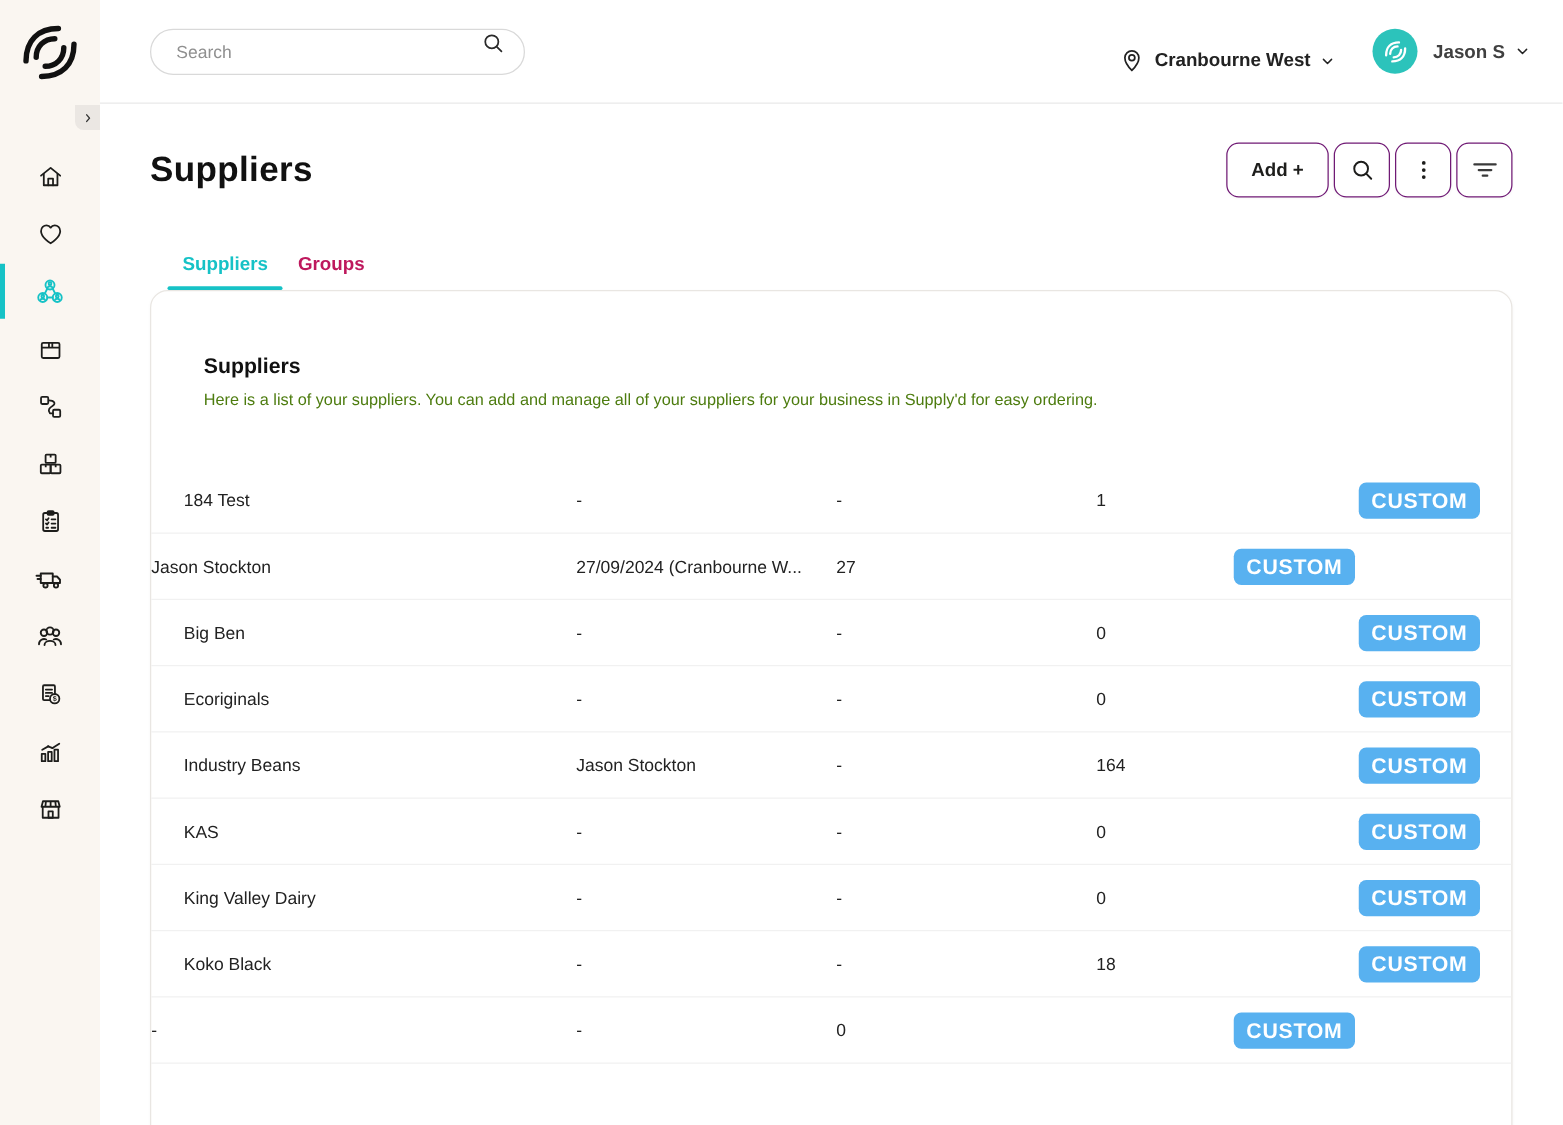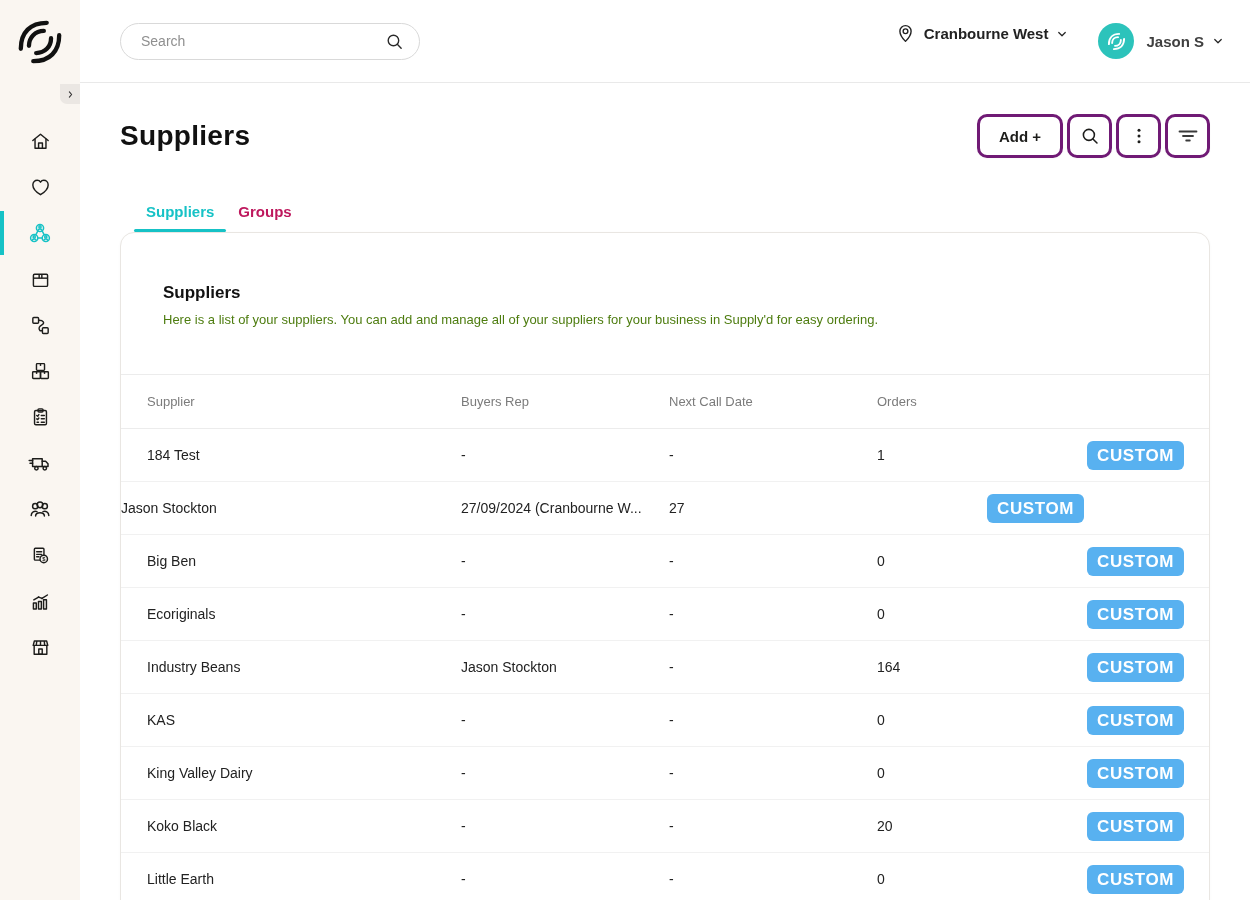--- a/index.html
+++ b/index.html
@@ -14,47 +14,47 @@
   .nav-item { position:relative; height:46px; display:flex; align-items:center;
     justify-content:center; cursor:pointer; }
   .nav-item .active-bar { display:none; }
   .nav-item.active .active-bar { display:block; position:absolute; left:0; top:1px;
     width:4px; height:44px; background:#16c2c6; }
 
   
   .topbar { position:absolute; left:80px; top:0; right:0; height:83px; background:#fff;
     border-bottom:1px solid #e9e9e9; display:flex; align-items:center; z-index:1; }
   .search-box { margin-left:40px; width:300px; height:37px; border:1px solid #d9d9d9;
-    border-radius:20px; display:flex; align-items:center; background:#fff; }
+    border-radius:20px; display:flex; background:#fff; }
   .search-box input { border:none; outline:none; flex:1; height:100%; background:transparent;
     padding:0 10px 0 20px; font-size:14px; color:#333; font-family:inherit; }
   .search-box input::placeholder { color:#8f8f8f; }
   .search-box .sicon { margin-right:14px; display:flex; }
-  .topbar-right { margin-left:auto; margin-right:26px; display:flex; align-items:flex-start; }
+  .topbar-right { margin-left:auto; margin-right:26px; display:flex; align-items:flex-end; }
   .loc-group { display:flex; align-items:center; cursor:pointer; }
   .loc-group .loc-label { margin-left:8px; font-size:15px; font-weight:700; color:#222; }
   .chev { margin-left:8px; display:flex; }
   .user-group { display:flex; align-items:center; margin-left:30px; cursor:pointer; }
   .avatar { width:36px; height:36px; border-radius:50%; background:#2cc3bb;
     display:flex; align-items:center; justify-content:center; }
   .user-name { margin-left:12px; font-size:15px; font-weight:700; color:#404040; }
 
   
   .collapse-btn { position:absolute; left:60px; top:84px; width:20px; height:20px;
     background:#ebe7e3; border:none; border-radius:0 0 0 7px; display:flex;
     align-items:center; justify-content:center; cursor:pointer; z-index:3; }
 
   
   .main { position:absolute; left:80px; top:83px; right:0; bottom:0; background:#fff;
     padding:0 40px; overflow:hidden; }
   .page-header { margin-top:31px; height:44px; display:flex; align-items:center;
     justify-content:space-between; }
   .page-title { font-size:28px; font-weight:800; letter-spacing:.3px; color:#111; }
   .actions { display:flex; gap:4px; }
-  .btn { height:44px; background:#fff; border:3px solid #701a75; border-radius:10px;
+  .btn { height:44px; background:#fff; border:1px solid #701a75; border-radius:10px;
     box-shadow:0 1px 2px rgba(0,0,0,.03); display:flex; align-items:center;
     justify-content:center; cursor:pointer; font-family:inherit; }
   .btn-add { padding:0 19px; font-size:15px; font-weight:600; color:#1d1d1b; }
   .btn-icon { width:45px; }
 
   
   .tabs { margin-top:45px; margin-left:14px; display:flex; }
   .tab { padding:0 12px 9px; font-size:15px; font-weight:700; color:#be185d; cursor:pointer;
     position:relative; }
   .tab.active { color:#16c2c6; }
@@ -345,27 +345,20 @@
     <div class="tab">Groups</div>
   </div>
 
   <section class="card">
     <div class="card-head">
       <h2 class="card-heading">Suppliers</h2>
       <p class="card-desc">Here is a list of your suppliers. You can add and manage all of your suppliers for your business in Supply'd for easy ordering.</p>
     </div>
 
     <div class="table">
-      <div class="trow thead">
-        <div class="c1">Supplier</div>
-        <div class="c2">Buyers Rep</div>
-        <div class="c3">Next Call Date</div>
-        <div class="c4">Orders</div>
-        <div class="c5"></div>
-      </div>
       <div class="tbody">
   <div class="trow">
     <div class="c1">184 Test</div>
     <div class="c2">-</div>
     <div class="c3">-</div>
     <div class="c4">1</div>
     <div class="c5">
       <span class="badge">CUSTOM</span>
     </div>
   </div>
@@ -426,28 +419,27 @@
     <div class="c4">0</div>
     <div class="c5">
       <span class="badge">CUSTOM</span>
     </div>
   </div>
 
   <div class="trow">
     <div class="c1">Koko Black</div>
     <div class="c2">-</div>
     <div class="c3">-</div>
-    <div class="c4">20</div>
-    <div class="c5">
-      <span class="badge">CUSTOM</span>
-    </div>
-  </div>
-
-  <div class="trow">
-    <div class="c1">Little Earth</div>
+    <div class="c4">18</div>
+    <div class="c5">
+      <span class="badge">CUSTOM</span>
+    </div>
+  </div>
+
+  <div class="trow">
     <div class="c2">-</div>
     <div class="c3">-</div>
     <div class="c4">0</div>
     <div class="c5">
       <span class="badge">CUSTOM</span>
     </div>
   </div>
 </div>
     </div>
   </section>

